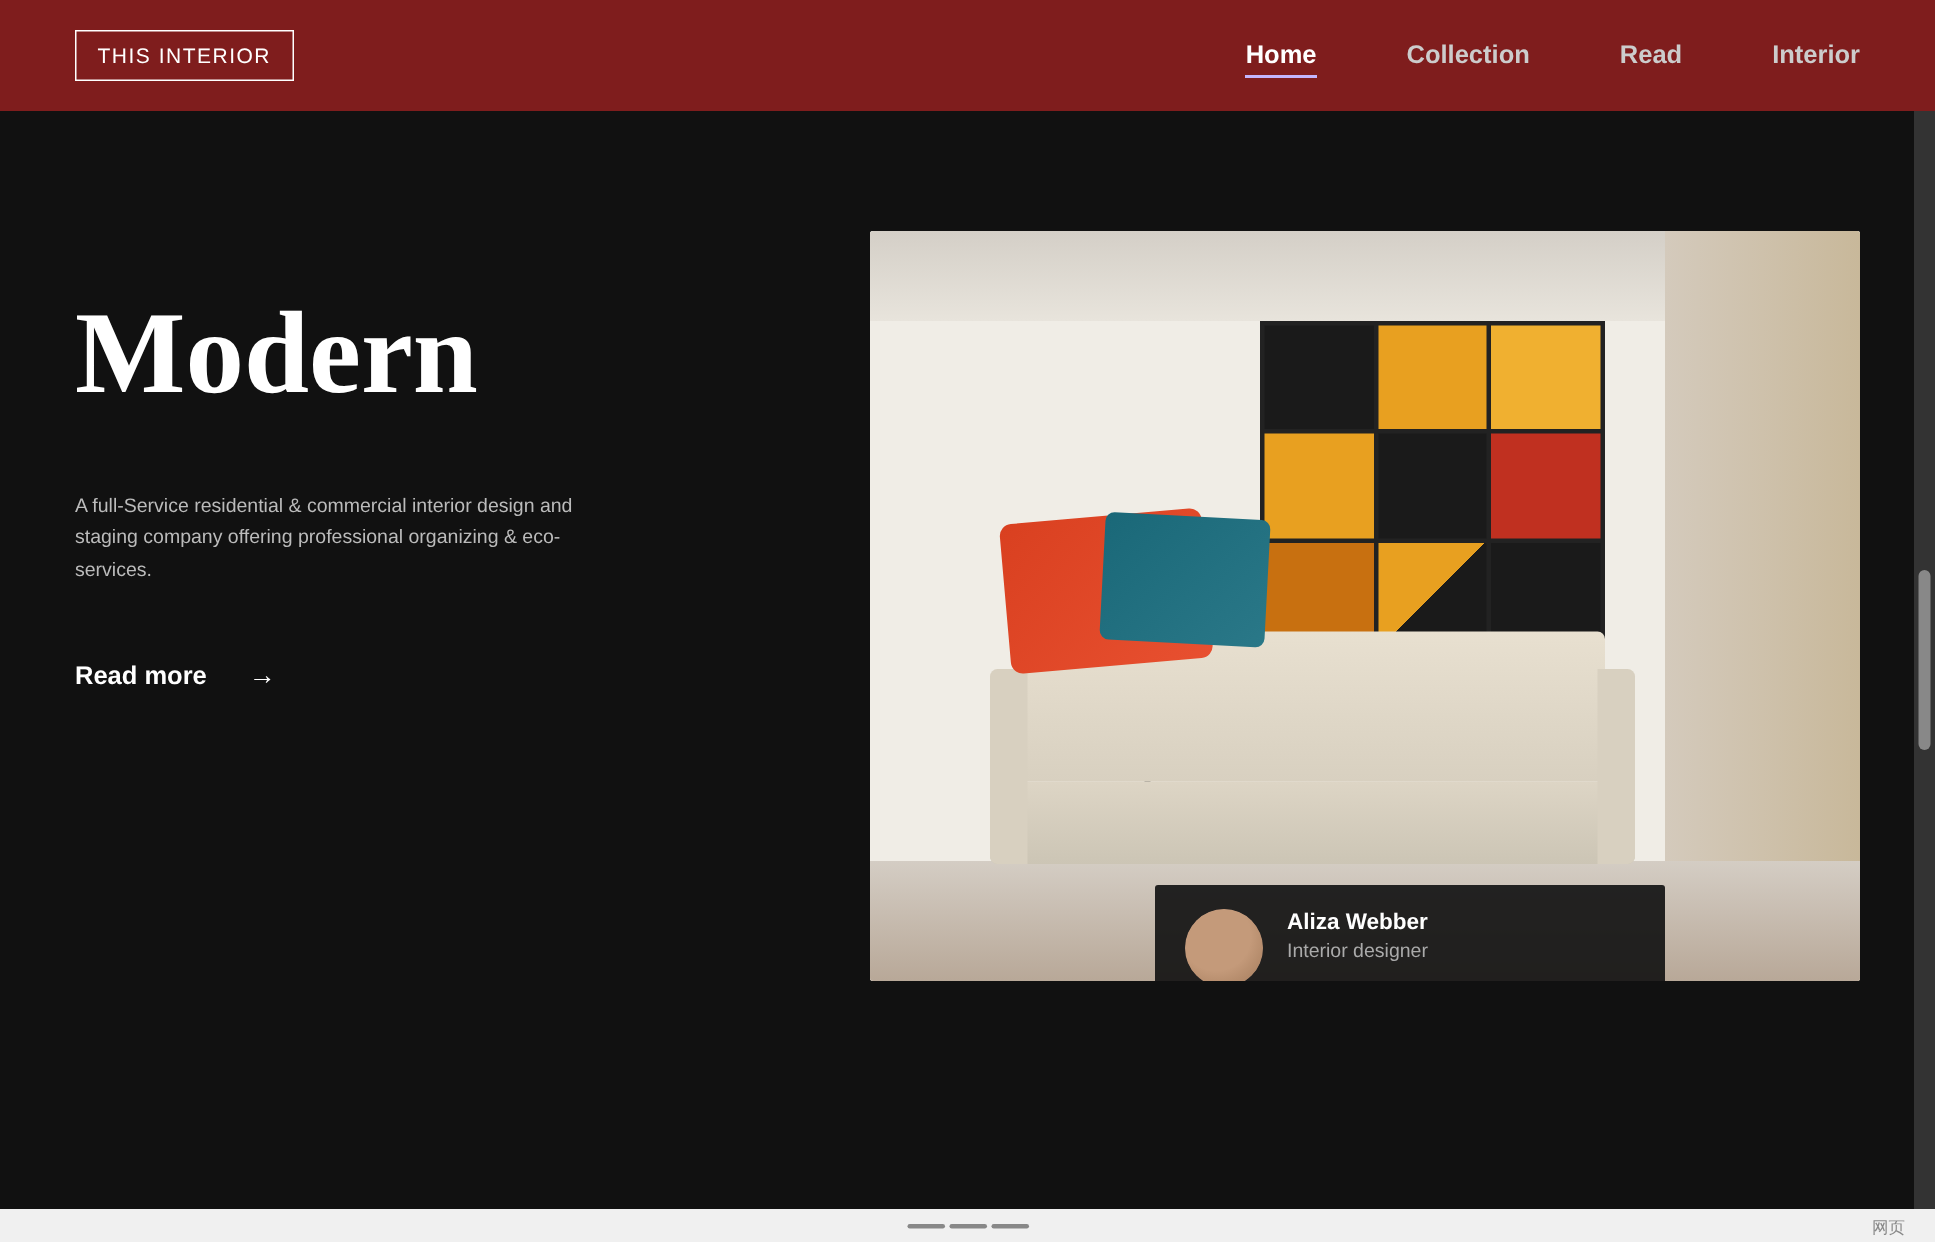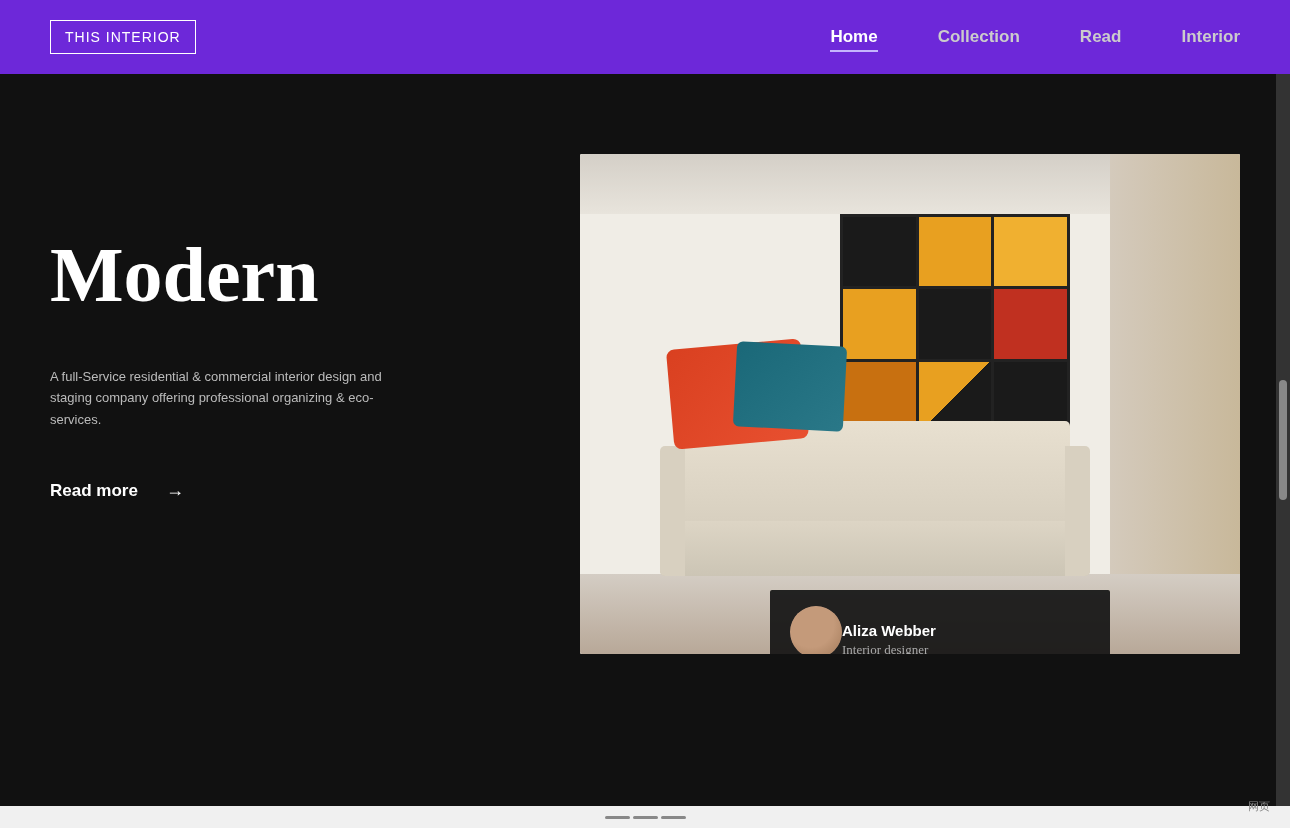--- a/index.html
+++ b/index.html
@@ -16,21 +16,21 @@
       min-height: 828px;
       overflow-x: hidden;
     }
 
     
     nav {
       display: flex;
       align-items: center;
       justify-content: space-between;
       padding: 20px 50px;
-      background-color: #6d28d9;
+      background-color: #7f1d1d;
       position: relative;
       z-index: 10;
     }
 
     .logo-box {
       border: 1.5px solid #fff;
       padding: 8px 14px;
       font-family: Arial, sans-serif;
       font-size: 14px;
       letter-spacing: 1px;
@@ -72,21 +72,20 @@
       flex-shrink: 0;
     }
 
     .headline {
       font-size: 78px;
       font-weight: 700;
       line-height: 1.05;
       color: #fff;
       margin-bottom: 50px;
       font-family: Georgia, serif;
-      margin-top: 40px;
     }
 
     .description {
       font-family: Arial, sans-serif;
       font-size: 13px;
       line-height: 1.65;
       color: #bbb;
       max-width: 350px;
       margin-bottom: 50px;
     }
@@ -291,22 +290,22 @@
       transform: rotate(3deg);
     }
 
     
     .person-card {
       position: absolute;
       bottom: -20px;
       right: 130px;
       background: rgba(20, 20, 20, 0.92);
       display: flex;
-      align-items: flex-end;
-      gap: 0;
+      align-items: flex-start;
+      gap: 16px;
       padding: 16px 20px;
       width: 340px;
       border-radius: 2px;
     }
 
     .person-avatar {
       width: 52px;
       height: 52px;
       border-radius: 50%;
       background: #8a7060;
@@ -327,21 +326,21 @@
     }
 
     .person-info .person-name {
       font-family: Arial, sans-serif;
       font-size: 15px;
       font-weight: 700;
       color: #fff;
     }
 
     .person-info .person-title {
-      font-family: Liberation Serif, serif;
+      font-family: Liberation Sans, sans-serif;
       font-size: 13px;
       color: #aaa;
       margin-top: 3px;
     }
 
     
     .scrollbar-stub {
       position: fixed;
       right: 0;
       top: 0;
@@ -382,21 +381,21 @@
     .bottom-bar-line {
       width: 25px;
       height: 3px;
       background: #888;
       border-radius: 2px;
     }
 
     
     .browser-label {
       position: fixed;
-      bottom: 14px;
+      bottom: 2px;
       right: 20px;
       font-size: 11px;
       color: #888;
       font-family: Arial, sans-serif;
     }
   </style>
 </head>
 <body>
 
 <div class="scrollbar-stub">

